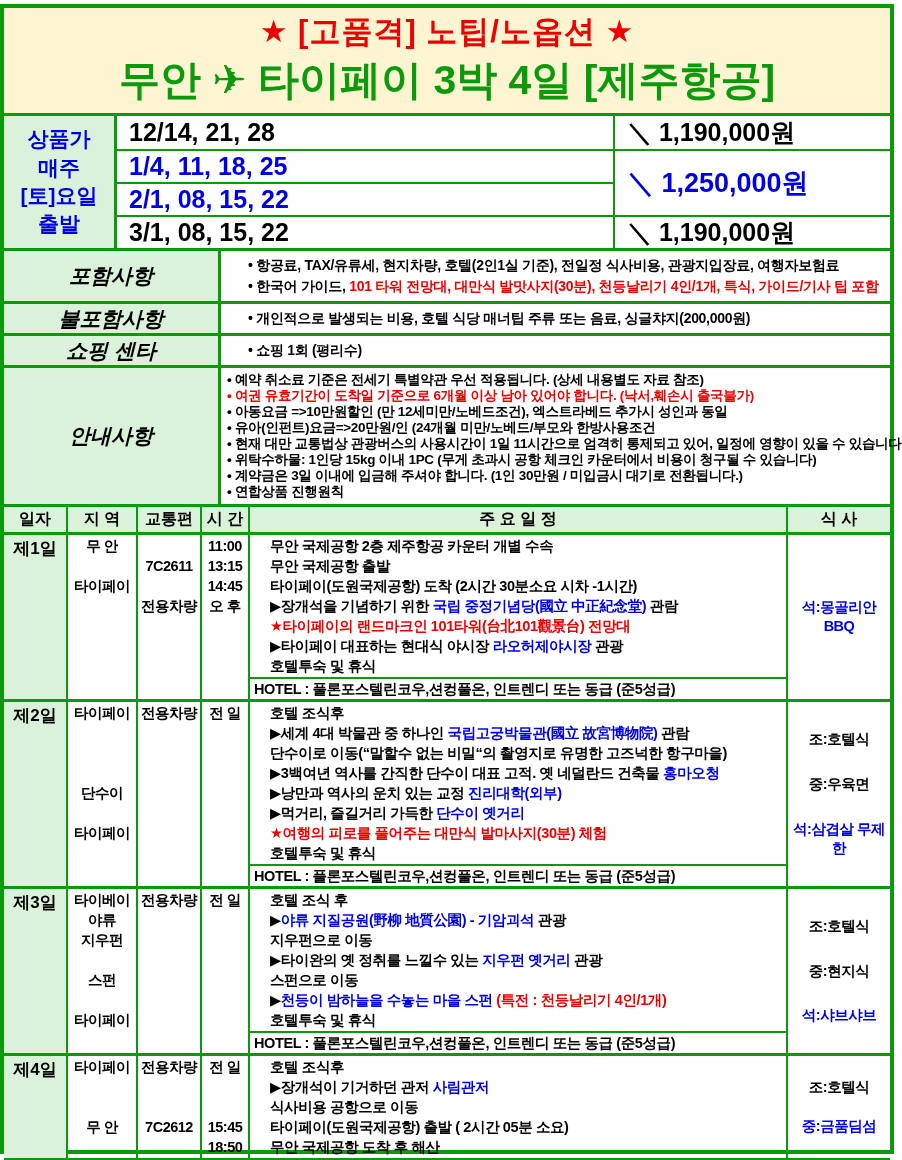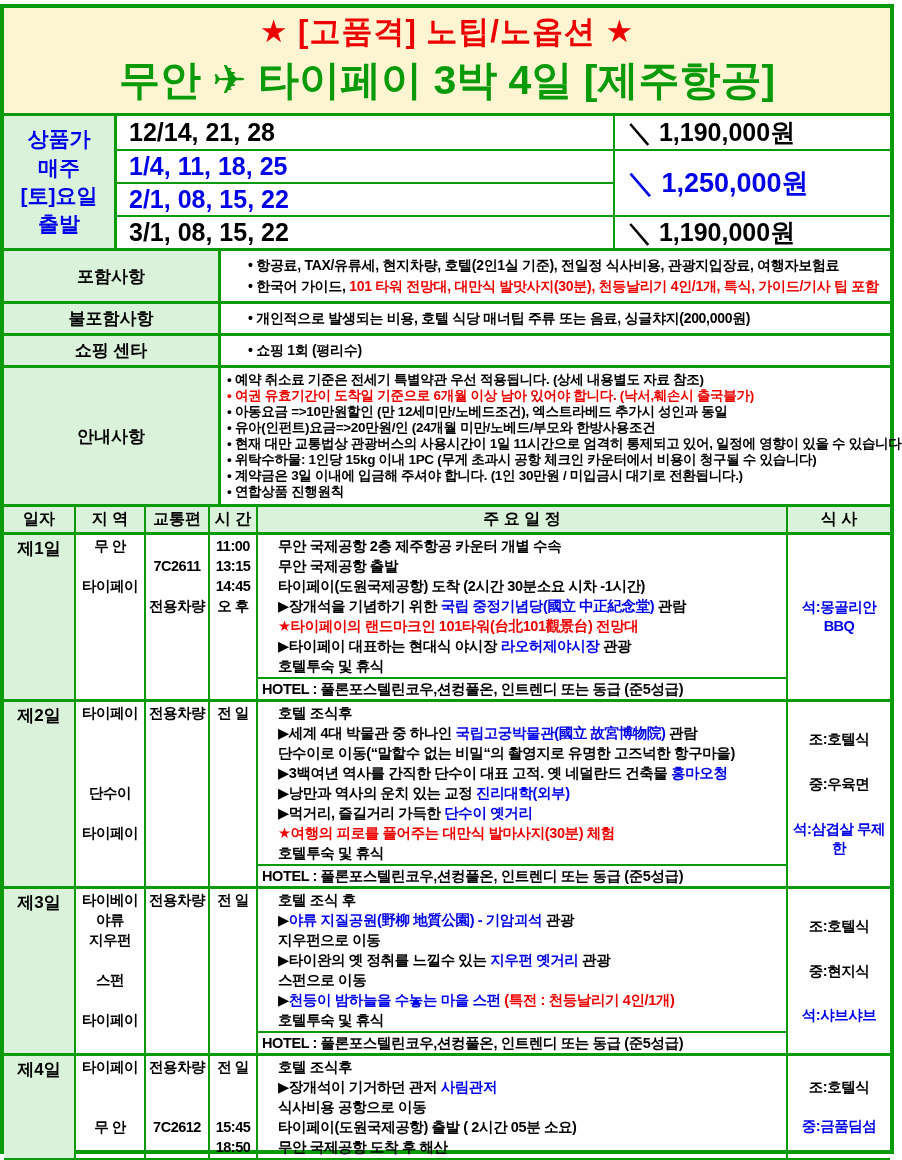--- a/index.html
+++ b/index.html
@@ -44,31 +44,31 @@
   .row2{grid-row:2;}
   .row3{grid-row:3;}
   .row4{grid-row:4;}
   .span23{grid-row:2 / span 2;font-size:27px;}
 
   
   .irow{display:flex;border-top:3px solid var(--green);}
   .ilabel{
     width:217px;background:var(--pgreen);text-align:center;
     display:flex;align-items:center;justify-content:center;
-    font-size:17px;border-right:3px solid var(--green);flex-shrink:0;
+    font-size:21px;border-right:3px solid var(--green);flex-shrink:0;font-style:italic;
   }
   .icontent{flex:1;padding:4px 6px;font-size:13.5px;letter-spacing:-0.3px;}
   .icontent .line{line-height:16px;height:16px;white-space:nowrap;overflow:hidden;}
   .irow-incl .icontent .line{line-height:21px;height:21px;font-size:14px;margin-left:21px;}
 
   
   .ithead{display:flex;background:var(--pgreen);border-top:3px solid var(--green);font-size:16px;text-align:center;}
   .ithead>div{padding:2px 0;border-right:2px solid var(--green);}
   .ithead>div:last-child{border-right:none;}
-  .w-day{width:72px;flex-shrink:0;}
+  .w-day{width:64px;flex-shrink:0;}
   .w-reg{width:70px;flex-shrink:0;}
   .w-tr{width:64px;flex-shrink:0;}
   .w-ti{width:48px;flex-shrink:0;}
   .w-main{flex:1;min-width:0;}
   .w-meal{width:102px;flex-shrink:0;}
 
   .dayrow{display:flex;border-top:3px solid var(--green);align-items:stretch;}
   .d-day{background:var(--pgreen);text-align:center;font-size:17px;padding-top:2px;border-right:2px solid var(--green);}
   .d-reg,.d-tr,.d-ti{text-align:center;font-size:14.5px;letter-spacing:-0.5px;border-right:2px solid var(--green);padding-top:1px;}
   .d-reg .line,.d-tr .line,.d-ti .line{line-height:20px;height:20px;white-space:nowrap;}

